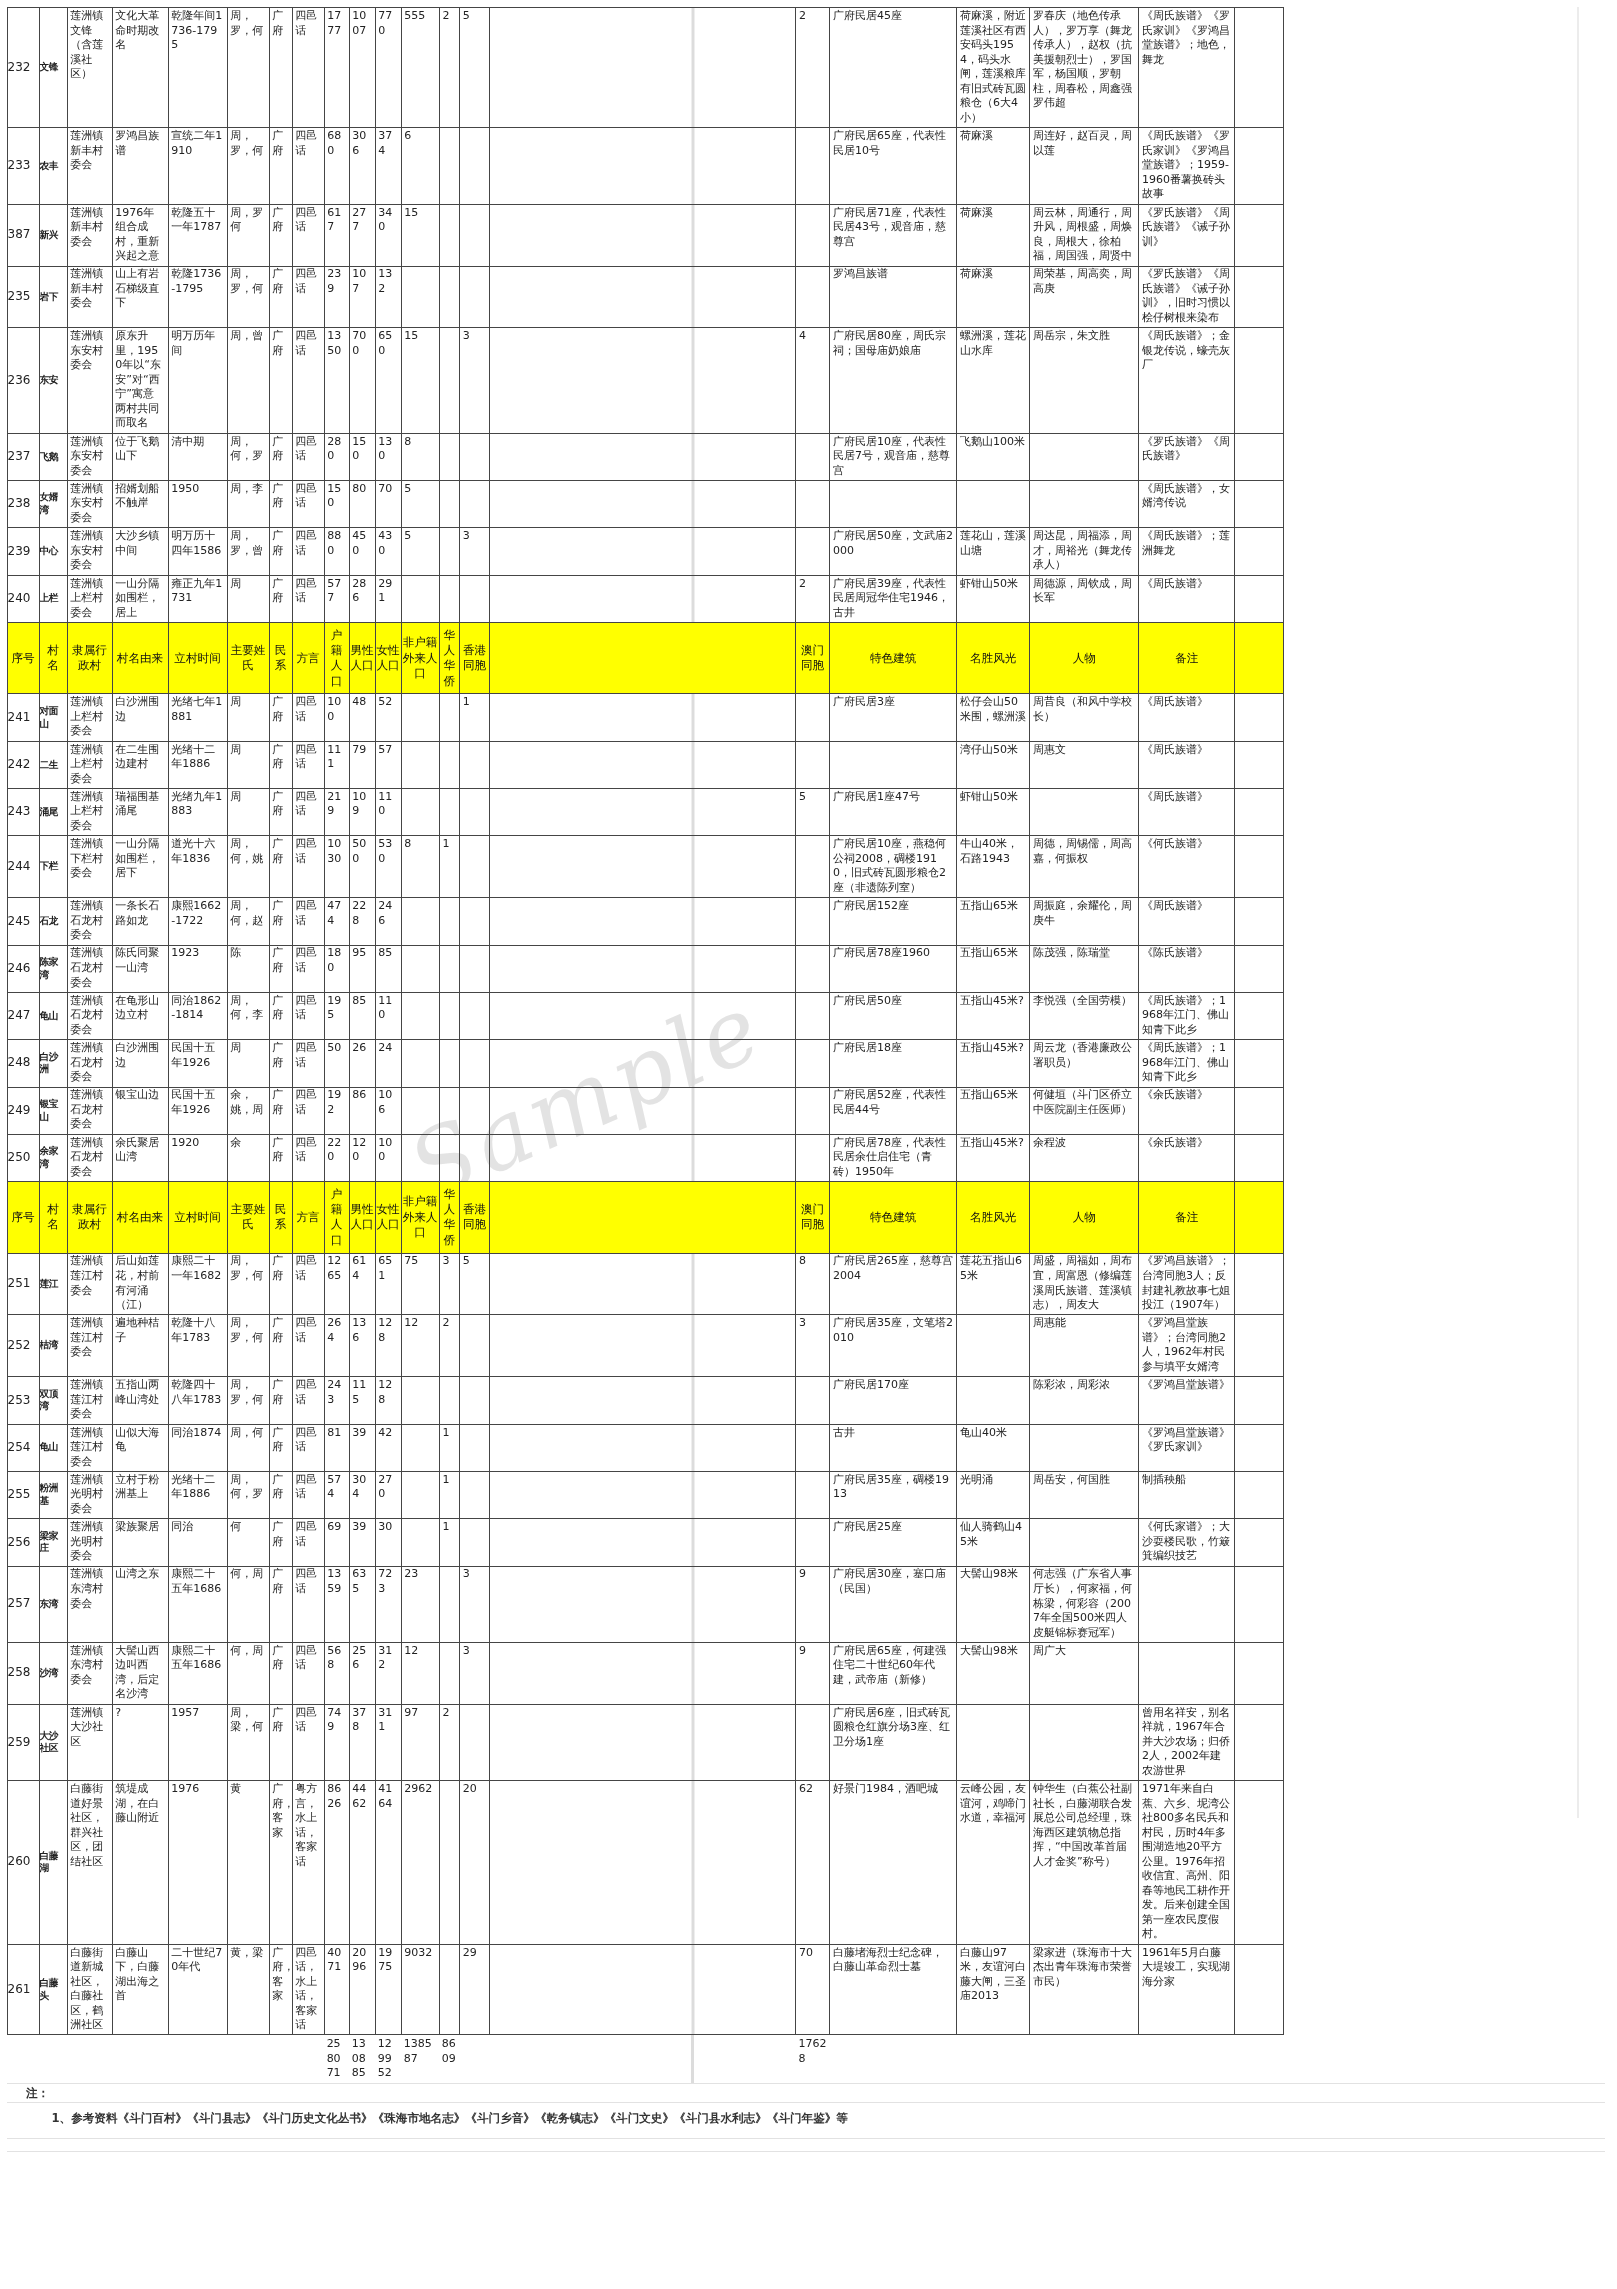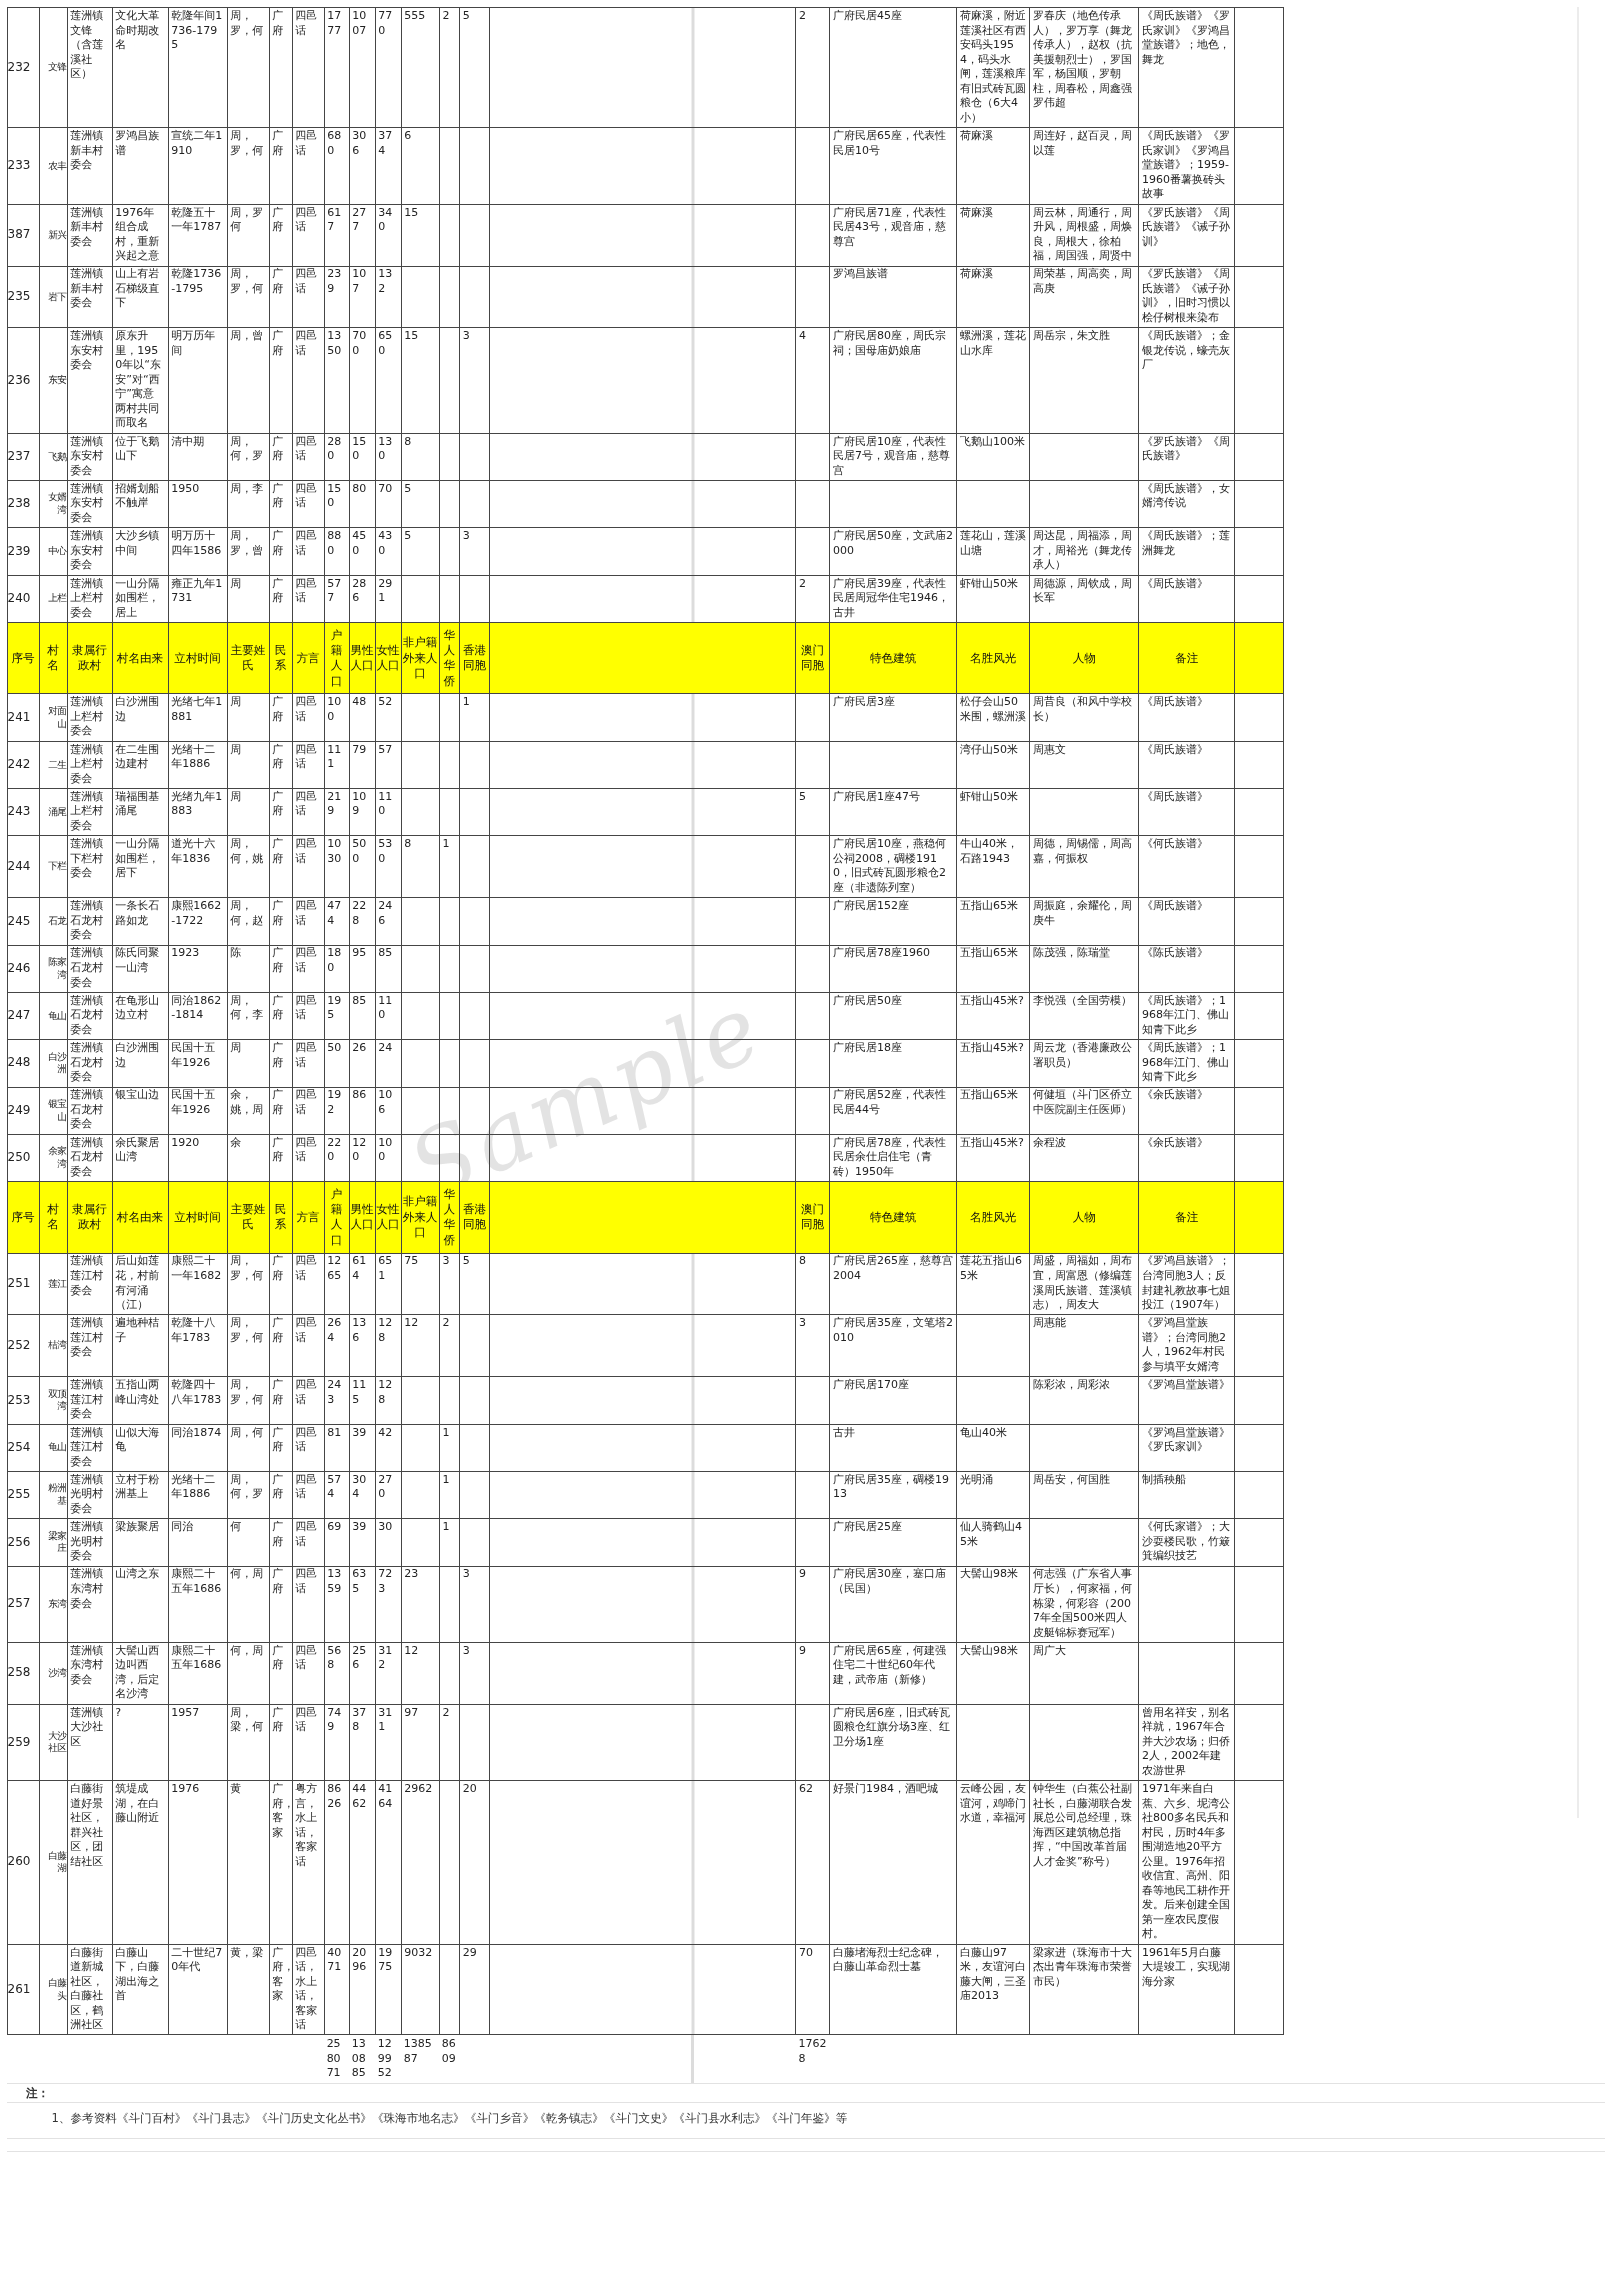--- a/index.html
+++ b/index.html
@@ -14,28 +14,28 @@
     border:0.9px solid #454545;padding:0.9px 2.8px 1.9px 2.8px;vertical-align:top;
     font-size:11px;line-height:1.32;word-break:break-all;overflow:hidden;
     background:transparent;
   }
   th{
     background:#ffff00;font-weight:normal;color:#111;
     vertical-align:middle;text-align:center;font-size:11.6px;padding:4.6px 0.9px;
     word-break:break-all;
   }
   td.col-no{ vertical-align:middle;font-size:12px;padding:0.9px 0;}
-  td.col-name{text-align:right;vertical-align:middle;font-size:9.7px;padding:0.9px 0;letter-spacing:-0.5px;}
+  td.col-name{text-align:left;vertical-align:middle;font-size:9.7px;padding:0.9px 0;letter-spacing:-0.5px;font-weight:bold;}
   td.col-gap{
     background-image:linear-gradient(to right,transparent 202px,#dcdcdc 202px,#dcdcdc 205px,transparent 205px);
   }
   
   table.ghost td{border:none;height:20.4px;font-size:11px;padding:1.9px 2.8px;}
   .notes{position:relative;margin-left:6.5px;width:1598px;z-index:2;}
-  .note-row{border-bottom:0.9px solid #e2e2e2;font-size:11.6px;color:#333;}
+  .note-row{border-bottom:0.9px solid #e2e2e2;font-size:11.6px;color:#333;font-weight:bold;}
   .note-row.first{border-top:0.9px solid #e2e2e2;}
   .nr-label{height:16.7px;padding:1.9px 0 0 19.5px;font-weight:bold;}
   .nr-1{height:27px;padding:7.4px 0 0 45px;}
   .nr-empty{height:12px;}
   .nr-2{height:36px;padding:7.4px 0 0 45px;}
   .watermark{
     position:absolute;left:399px;top:1044px;z-index:1;
     font-family:"DejaVu Serif","Liberation Serif",serif;font-style:italic;
     font-size:93px;color:rgba(80,80,80,0.16);transform:rotate(-24deg);
     letter-spacing:3.7px;white-space:nowrap;pointer-events:none;

